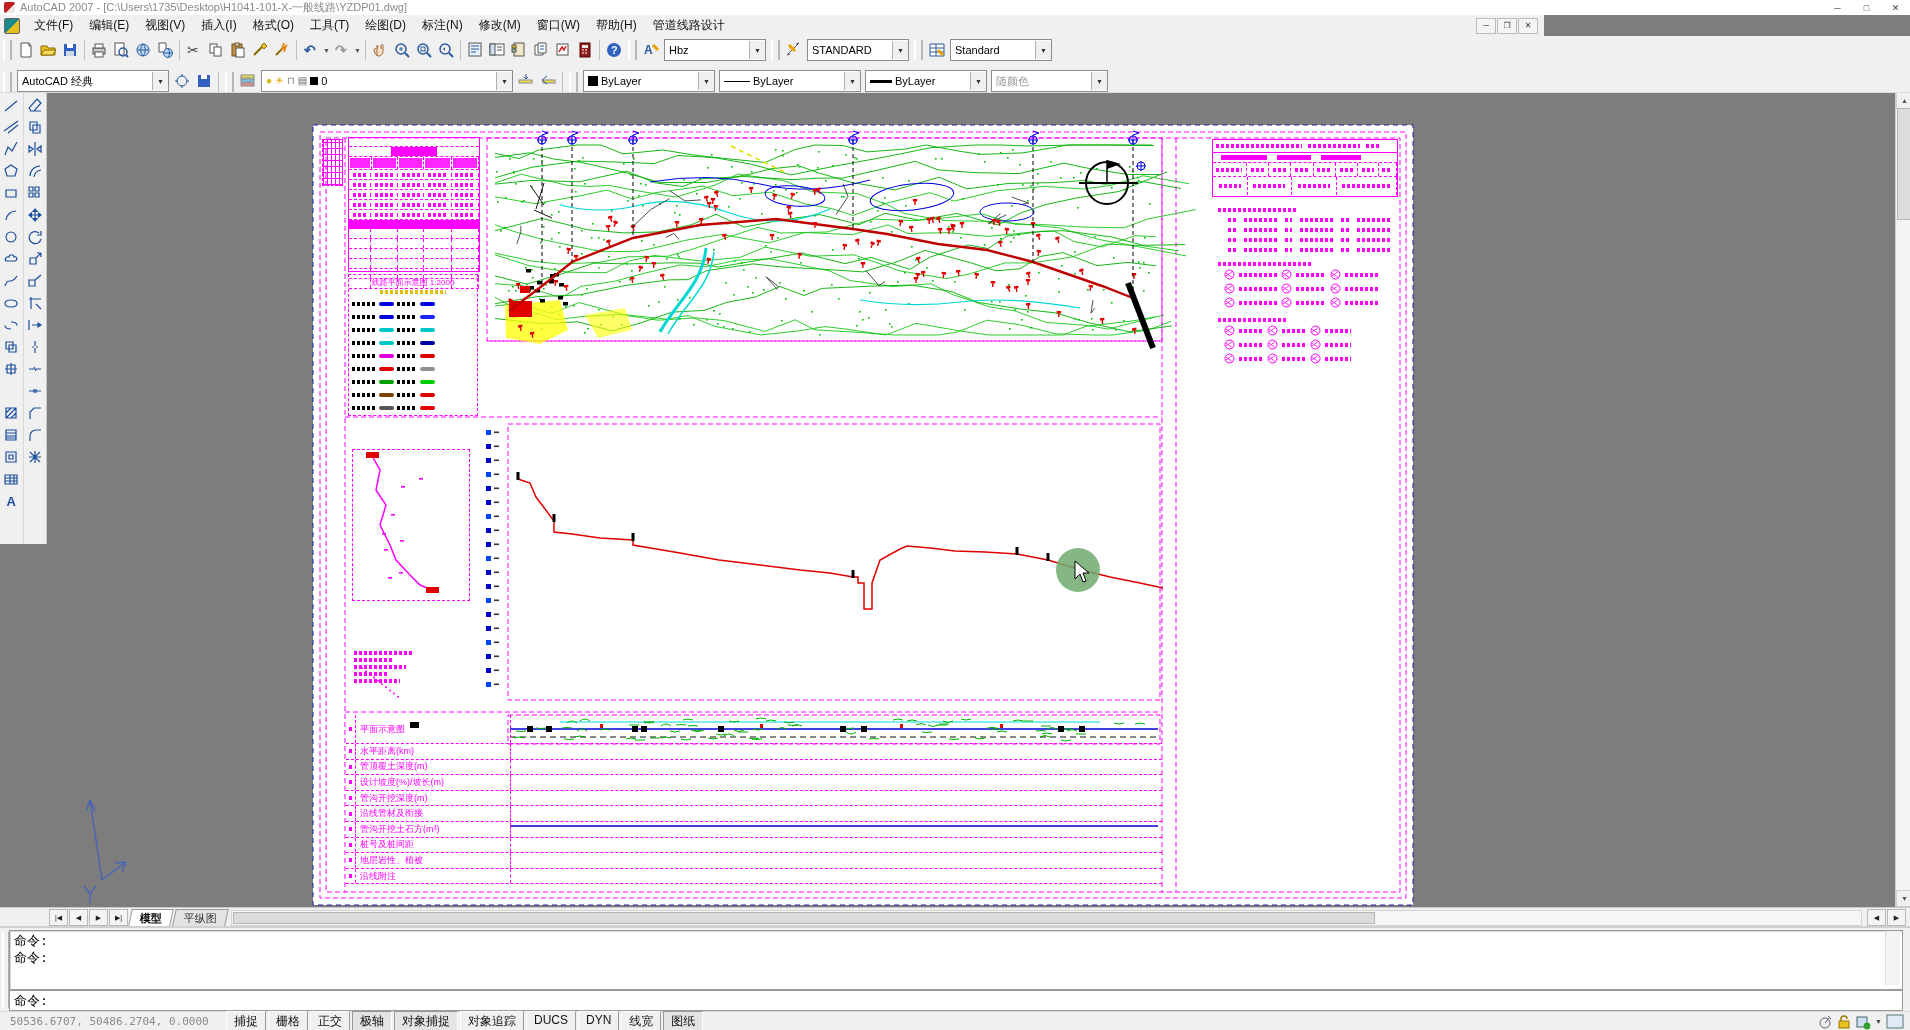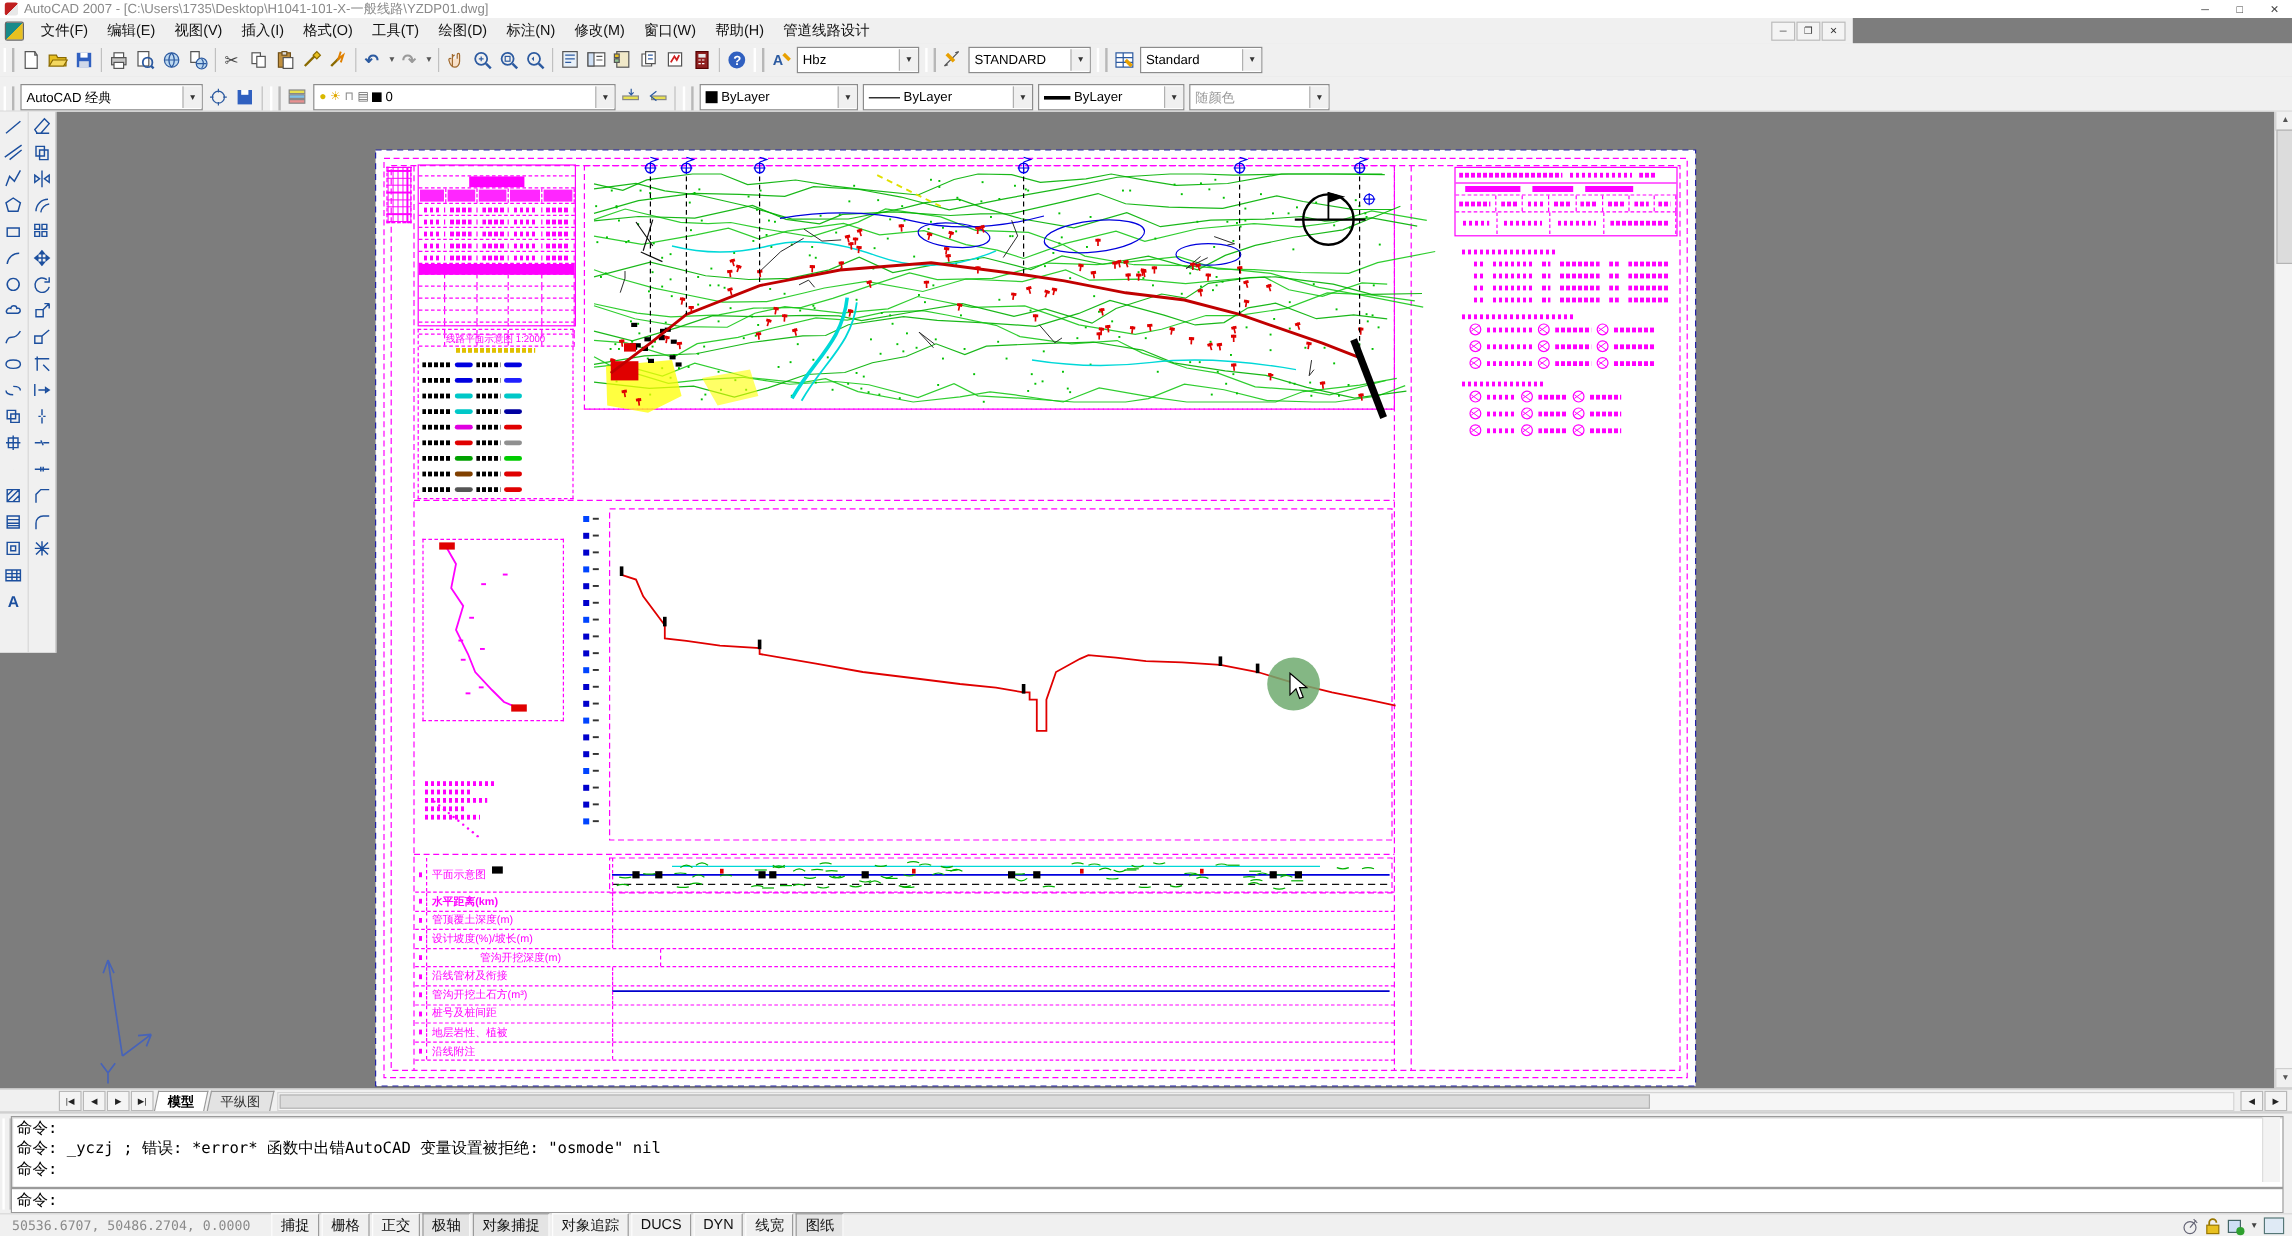--- a/index.html
+++ b/index.html
@@ -1427,21 +1427,20 @@
       <div id="hthumb"></div>
     </div>
   <div class="navbtn">◀</div>
   <div class="navbtn" style="margin-right:4px;">▶</div>
 </div>
 
 <div id="cmdwin" class="abs">
   <div id="cmdgrip"></div>
   <div id="cmdhist">
     <div>命令:</div>
-    <div>命令: _yczj ; 错误: *error* 函数中出错AutoCAD 变量设置被拒绝: "osmode" nil</div>
     <div>命令:</div>
   </div>
   <div id="cmdscroll"></div>
   <div id="cmdprompt">命令:</div>
 </div>
 
 <div id="statusbar" class="abs">
   <div id="coords">50536.6707, 50486.2704, 0.0000</div>
   <span id="toggles" style="display:flex;">
       <div class="toggle">捕捉</div>
@@ -1903,42 +1902,42 @@
     </div>
   </div>
 <div id="ptable" class="ov" style="left:346px;top:715px;width:816px;height:176px;">
     <div style="height:28px;border-bottom:1px dashed #ff00ff;display:flex;align-items:center;">
       <div style="width:9px;border-right:1px dashed #ff00ff;height:100%;display:flex;align-items:center;justify-content:center;">
         <div class="pt" style="--c:#ff00ff;width:4px;height:4px;"></div>
       </div>
       <div style="width:150px;border-right:1px dashed #ff00ff;height:100%;display:flex;align-items:center;font-size:9px;color:#ff00ff;padding-left:4px;white-space:nowrap;overflow:hidden;">平面示意图</div>
       <div style="flex:1;height:100%;"></div>
     </div>
-    <div style="height:14.6px;border-bottom:1px dashed #ff00ff;display:flex;align-items:flex-end;font-weight:bold;">
+    <div style="height:14.6px;border-bottom:1px dashed #ff00ff;display:flex;align-items:flex-end;">
       <div style="width:9px;border-right:1px dashed #ff00ff;height:100%;display:flex;align-items:center;justify-content:center;">
         <div class="pt" style="--c:#ff00ff;width:4px;height:4px;"></div>
       </div>
       <div style="width:150px;border-right:1px dashed #ff00ff;height:100%;display:flex;align-items:center;font-size:9px;color:#ff00ff;padding-left:4px;white-space:nowrap;overflow:hidden;">水平距离(km)</div>
       <div style="flex:1;height:100%;"></div>
     </div>
     <div style="height:14.6px;border-bottom:1px dashed #ff00ff;display:flex;align-items:center;justify-content:center;">
       <div style="width:9px;border-right:1px dashed #ff00ff;height:100%;display:flex;align-items:center;justify-content:center;">
         <div class="pt" style="--c:#ff00ff;width:4px;height:4px;"></div>
       </div>
       <div style="width:150px;border-right:1px dashed #ff00ff;height:100%;display:flex;align-items:center;font-size:9px;color:#ff00ff;padding-left:4px;white-space:nowrap;overflow:hidden;">管顶覆土深度(m)</div>
       <div style="flex:1;height:100%;"></div>
     </div>
     <div style="height:14.6px;border-bottom:1px dashed #ff00ff;display:flex;align-items:center;">
       <div style="width:9px;border-right:1px dashed #ff00ff;height:100%;display:flex;align-items:center;justify-content:center;">
         <div class="pt" style="--c:#ff00ff;width:4px;height:4px;"></div>
       </div>
       <div style="width:150px;border-right:1px dashed #ff00ff;height:100%;display:flex;align-items:center;font-size:9px;color:#ff00ff;padding-left:4px;white-space:nowrap;overflow:hidden;">设计坡度(%)/坡长(m)</div>
       <div style="flex:1;height:100%;"></div>
     </div>
-    <div style="height:14.6px;border-bottom:1px dashed #ff00ff;display:flex;align-items:center;gap:40px;">
+    <div style="height:14.6px;border-bottom:1px dashed #ff00ff;display:flex;align-items:center;">
       <div style="width:9px;border-right:1px dashed #ff00ff;height:100%;display:flex;align-items:center;justify-content:center;">
         <div class="pt" style="--c:#ff00ff;width:4px;height:4px;"></div>
       </div>
       <div style="width:150px;border-right:1px dashed #ff00ff;height:100%;display:flex;align-items:center;font-size:9px;color:#ff00ff;padding-left:4px;white-space:nowrap;overflow:hidden;">管沟开挖深度(m)</div>
       <div style="flex:1;height:100%;"></div>
     </div>
     <div style="height:14.6px;border-bottom:1px dashed #ff00ff;display:flex;align-items:center;">
       <div style="width:9px;border-right:1px dashed #ff00ff;height:100%;display:flex;align-items:center;justify-content:center;">
         <div class="pt" style="--c:#ff00ff;width:4px;height:4px;"></div>
       </div>

